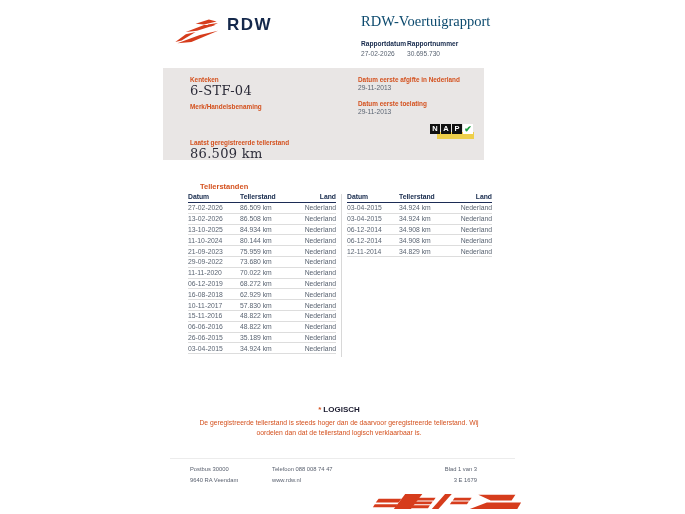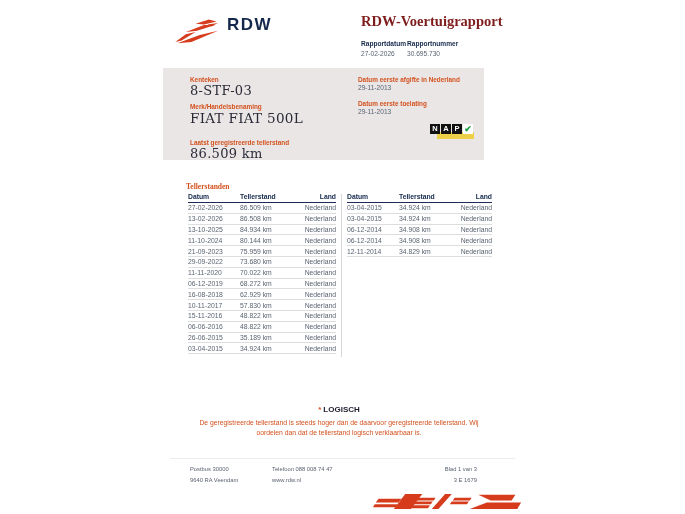--- a/index.html
+++ b/index.html
@@ -6,22 +6,22 @@
   html,body { background:#ffffff; }
   #page {
     position:relative; width:685px; height:514px; background:#ffffff;
     font-family:"Liberation Sans", sans-serif; overflow:hidden;
   }
   .abs { position:absolute; }
 
   
   .wordmark { font-family:"Liberation Sans", sans-serif; font-weight:bold;
     font-size:17px; letter-spacing:1.5px; color:#14284b; }
-  .doc-title { font-family:"Liberation Serif", serif; font-weight:bold;
-    font-size:14.5px; color:#7f1d1d; }
+  .doc-title { font-family:"Liberation Serif", serif; font-weight:normal;
+    font-size:14.5px; color:#0c4a6e; }
   .meta-label { font-size:6.6px; font-weight:bold; color:#14284b; }
   .meta-value { font-size:6.6px; color:#5a6472; margin-top:1.5px; }
 
   
   .panel { background:#e9e6e5; }
   .f-label { font-size:6.4px; font-weight:bold; color:#d4511e; }
   .f-value-lg { font-family:"DejaVu Serif", serif; font-size:13px; color:#2b2b38; letter-spacing:0.3px; }
   .f-value-sm { font-size:6.6px; color:#5a6472; }
   .oordeel { font-size:11.5px; font-weight:bold; color:#1c1c30; line-height:14px; letter-spacing:0.3px; }
 
@@ -73,45 +73,44 @@
 
   <div class="abs doc-title" style="left:361px; top:13px;">RDW-Voertuigrapport</div>
   <div class="abs meta-label" style="left:361px; top:40px;">Rapportdatum</div>
   <div class="abs meta-value" style="left:361px; top:48px;">27-02-2026</div>
   <div class="abs meta-label" style="left:407px; top:40px;">Rapportnummer</div>
   <div class="abs meta-value" style="left:407px; top:48px;">30.695.730</div>
 
   <div class="abs panel" style="left:163px; top:68px; width:321px; height:92px;">
 
     <div class="abs f-label" style="left:27px; top:8px;">Kenteken</div>
-    <div class="abs f-value-lg" style="left:27px; top:15px;">8-STF-03</div>
+    <div class="abs f-value-lg" style="left:27px; top:15px;">6-STF-04</div>
 
     <div class="abs f-label" style="left:27px; top:35px;">Merk/Handelsbenaming</div>
-    <div class="abs f-value-lg" style="left:27px; top:42px; font-size:13.5px;">FIAT FIAT 500L</div>
 
     <div class="abs f-label" style="left:27px; top:71px;">Laatst geregistreerde tellerstand</div>
     <div class="abs f-value-lg" style="left:27px; top:78px;">86.509 km</div>
 
     <div class="abs f-label" style="left:195px; top:8px;">Datum eerste afgifte in Nederland</div>
     <div class="abs f-value-sm" style="left:195px; top:16px;">29-11-2013</div>
 
     <div class="abs f-label" style="left:195px; top:32px;">Datum eerste toelating</div>
     <div class="abs f-value-sm" style="left:195px; top:40px;">29-11-2013</div>
 
 
     <div class="abs nap" style="left:267px; top:55px;">
       <div class="bar"></div>
       <div class="tile" style="left:0px;">N</div>
       <div class="tile" style="left:11px;">A</div>
       <div class="tile" style="left:22px;">P</div>
       <div class="tile check" style="left:33px;">✔</div>
     </div>
   </div>
 
-  <div class="abs sec-title" style="left:186px; top:182px;font-family:Liberation Serif, serif;">Tellerstanden</div>
+  <div class="abs sec-title" style="left:200px; top:182px;">Tellerstanden</div>
 
   <div class="mtable" style="left:188px; top:194px; width:148px;">
     <div class="thead">
       <span class="c0">Datum</span>
       <span class="c1">Tellerstand</span>
       <span class="c2">Land</span>
     </div>
     <div>
         <div class="trow">
           <span class="c0">27-02-2026</span>

